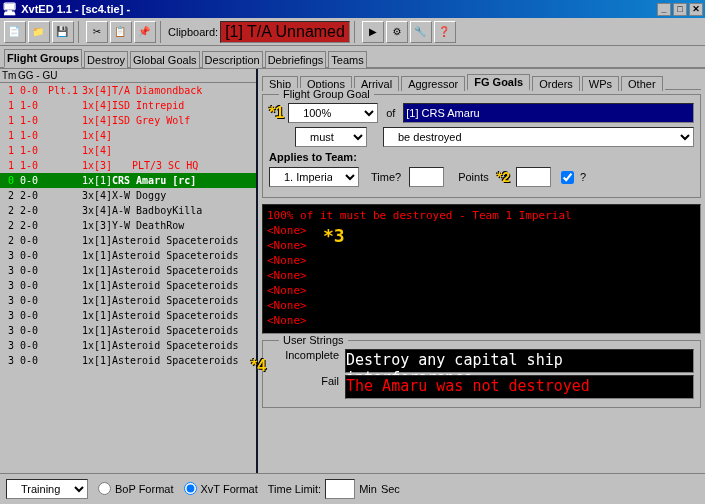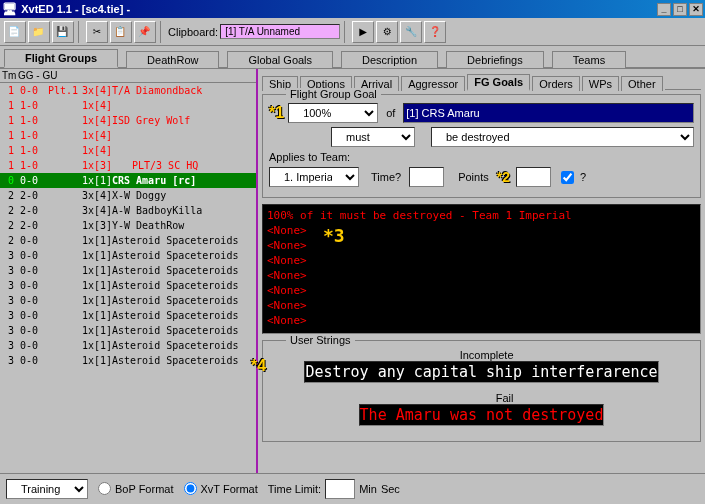--- a/index.html
+++ b/index.html
@@ -49,40 +49,40 @@
       background: #c0c0c0;
       border: 1px solid #808080;
       border-top-color: #ffffff;
       border-left-color: #ffffff;
       display: flex; align-items: center; justify-content: center;
       font-size: 10px;
       cursor: pointer;
     }
     .toolbar-separator { width: 4px; height: 22px; border-left: 1px solid #808080; margin: 0 2px; }
     .clipboard-label {
-      background: #f0abfc;
+      background: #b91c1c;
       border: 1px inset #808080;
       padding: 1px 4px;
-      font-size: 10px;
+      font-size: 16px;
       min-width: 120px;
     }
     
     .tab-bar-top {
       background: #c0c0c0;
       display: flex;
       align-items: flex-end;
       padding: 2px 4px 0 4px;
       border-bottom: 2px solid #808080;
     }
     .tab {
       background: #c0c0c0;
       border: 1px solid #808080;
       border-bottom: none;
-      padding: 2px 20px;
-      margin-right: 8px;
+      padding: 2px 2px;
+      margin-right: 2px;
       cursor: pointer;
       font-size: 11px;
       position: relative;
       top: 1px;
     }
     .tab.active {
       background: #c0c0c0;
       border-bottom: 2px solid #c0c0c0;
       font-weight: bold;
       z-index: 1;
@@ -90,21 +90,21 @@
     
     .main-content {
       display: flex;
       height: calc(504px - 18px - 28px - 24px - 30px);
       background: #c0c0c0;
     }
     
     .left-panel {
       width: 258px;
       background: #c0c0c0;
-      border-right: 2px solid #a21caf;
+      border-right: 2px solid #0f172a;
       overflow: hidden;
       display: flex;
       flex-direction: column;
     }
     .fg-header {
       display: flex;
       background: #c0c0c0;
       font-size: 10px;
       border-bottom: 1px solid #808080;
       padding: 1px 2px;
@@ -166,21 +166,21 @@
     
     .group-box {
       border: 1px solid #808080;
       position: relative;
       margin-bottom: 6px;
       padding: 8px 6px 6px 6px;
     }
     .group-box-label {
       position: absolute;
       top: -7px;
-      left: 23px;
+      left: 16px;
       background: #c0c0c0;
       padding: 0 4px;
       font-size: 11px;
     }
     
     .form-row {
       display: flex;
       align-items: center;
       margin-bottom: 4px;
       gap: 4px;
@@ -202,23 +202,22 @@
       font-size: 11px;
       padding: 4px;
       min-height: 90px;
       margin-bottom: 6px;
       border: 1px inset #808080;
     }
     .goal-text-area .line { height: 15px; }
     
     .user-string-row {
       display: flex;
-      align-items: center;
-      margin-bottom: 9px;
-      flex-direction: column;
+      align-items: flex-start;
+      margin-bottom: 2px;
     }
     .user-string-lbl { width: 70px; text-align: right; margin-right: 6px; font-size: 11px; }
     .user-string-val {
       flex: 1;
       background: black;
       color: white;
       font-family: monospace;
       font-size: 15px;
       padding: 1px 0;
       border: 1px inset #808080;
@@ -285,21 +284,21 @@
   <div class="clipboard-label">[1] T/A Unnamed</div>
   <div class="toolbar-separator"></div>
   <div class="toolbar-btn">▶</div>
   <div class="toolbar-btn">⚙</div>
   <div class="toolbar-btn">🔧</div>
   <div class="toolbar-btn">❓</div>
 </div>
 
 <div class="tab-bar-top">
   <div class="tab active">Flight Groups</div>
-  <div class="tab">DeathRow</div>
+  <div class="tab">Destroy</div>
   <div class="tab">Global Goals</div>
   <div class="tab">Description</div>
   <div class="tab">Debriefings</div>
   <div class="tab">Teams</div>
 </div>
 
 <div class="main-content">
 
   <div class="left-panel">
     <div class="fg-header">
@@ -317,20 +316,21 @@
         <span style="width:18px;">[4]</span>
         <span style="flex:1;">T/A Diamondback</span>
       </div>
       <div class="fg-row red">
         <span class="fg-num">1</span>
           <span class="fg-sp"></span>
         <span style="width:28px;font-size:10px;">1-0</span>
         <span style="width:28px;font-size:10px;"></span>
         <span style="width:18px;text-align:right;">1x</span>
         <span style="width:18px;">[4]</span>
+        <span style="flex:1;">ISD Intrepid</span>
       </div>
       <div class="fg-row red">
         <span class="fg-num">1</span>
           <span class="fg-sp"></span>
         <span style="width:28px;font-size:10px;">1-0</span>
         <span style="width:28px;font-size:10px;"></span>
         <span style="width:18px;text-align:right;">1x</span>
         <span style="width:18px;">[4]</span>
         <span style="flex:1;">ISD Grey Wolf</span>
       </div>
@@ -502,32 +502,32 @@
           <option>100%</option>
           <option>75%</option>
           <option>50%</option>
           <option>25%</option>
         </select>
         <span style="margin:0 4px;">of</span>
         <input type="text" style="flex: 1 1 0%; background: rgb(0, 0, 128); color: white; font-size: 11px; border: 1px inset rgb(128, 128, 128); height: 20px; padding: 1px 2px;" value="[1] CRS Amaru" readonly="">
       </div>
 
       <div class="form-row" style="padding-left:26px;">
-        <select style="width:84px;margin-left:36px;">
+        <select style="width:72px;">
           <option>must</option>
         </select>
         <span style="margin:0 4px;"></span>
         <select style="flex:1;">
           <option>be destroyed</option>
           <option>be captured</option>
           <option>be disabled</option>
         </select>
       </div>
 
-      <div class="form-row" style="margin-top:4px;">
+      <div class="form-row" style="margin-top:4px;font-weight:bold;">
         <span class="label">Applies to Team:</span>
       </div>
       <div class="form-row">
         <select style="width:90px;">
           <option>1. Imperial</option>
           <option>2. Rebel</option>
         </select>
         <span style="margin-left:8px; margin-right:4px;">Time?</span>
         <input class="spin-input" type="number" value="0" style="width: 35px;">
         <span style="margin-left:10px; margin-right:4px;">Points</span>

